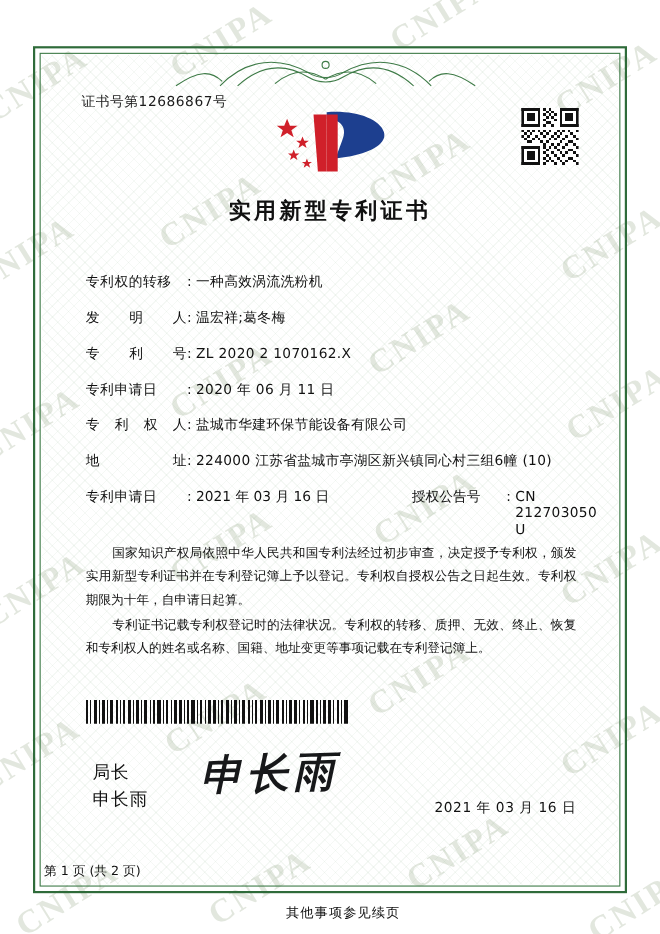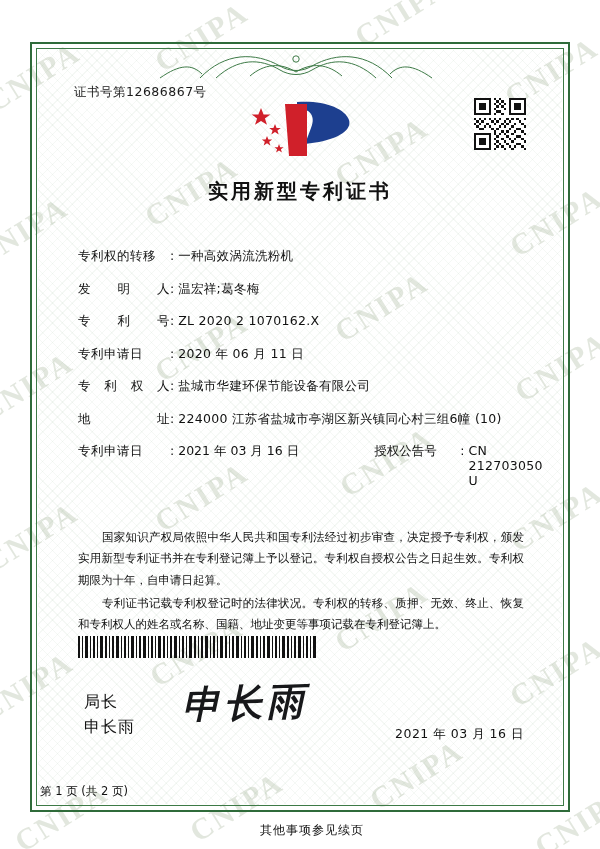--- a/index.html
+++ b/index.html
@@ -166,21 +166,20 @@
   
   .paras {
     position: absolute;
     left: 78px;
     top: 492px;
     width: 446px;
     font-size: 11.5px;
     line-height: 1.85;
     color: #111;
     text-align: justify;
-    margin-top: 35px;
   }
   .paras p {
     margin: 0 0 2px 0;
     text-indent: 24px;
   }
 
   
   .barcode {
     position: absolute;
     left: 78px;

